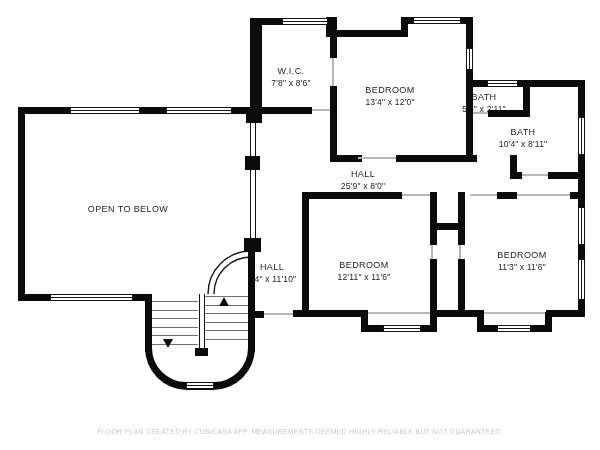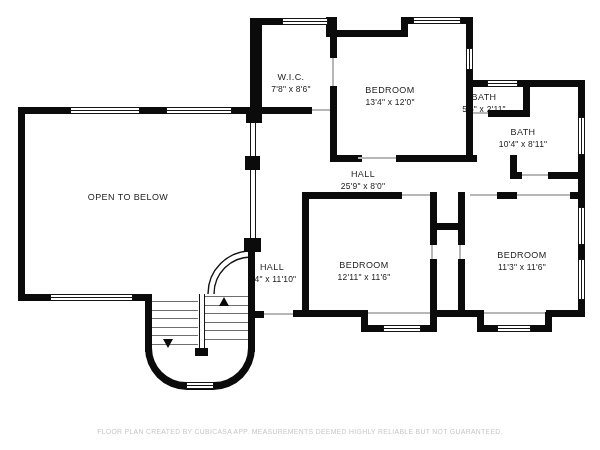--- a/index.html
+++ b/index.html
@@ -35,24 +35,24 @@
   </svg>
 
   <div class="bay-outer"></div>
   <div class="bay-inner"></div>
 
   <div class="flight" style="left:152px;top:301px;width:46px;height:47px"></div>
   <div class="flight" style="left:205px;top:296px;width:43px;height:52px"></div>
   <div class="arr down" style="left:163px;top:339px"></div>
   <div class="arr up" style="left:219px;top:297px"></div>
 
-  <div class="room-label" style="left:128px;top:192px">
+  <div class="room-label" style="left:128px;top:204px">
     <span class="rname">OPEN TO BELOW</span>
   </div>
-  <div class="room-label" style="left:291px;top:72px">
+  <div class="room-label" style="left:291px;top:66px">
     <span class="rname">W.I.C.</span>
     <span class="rdims">7'8" x 8'6"</span>
   </div>
   <div class="room-label" style="left:390px;top:85px">
     <span class="rname">BEDROOM</span>
     <span class="rdims">13'4" x 12'0"</span>
   </div>
   <div class="room-label" style="left:484px;top:92px">
     <span class="rname">BATH</span>
     <span class="rdims">5'6" x 2'11"</span>

